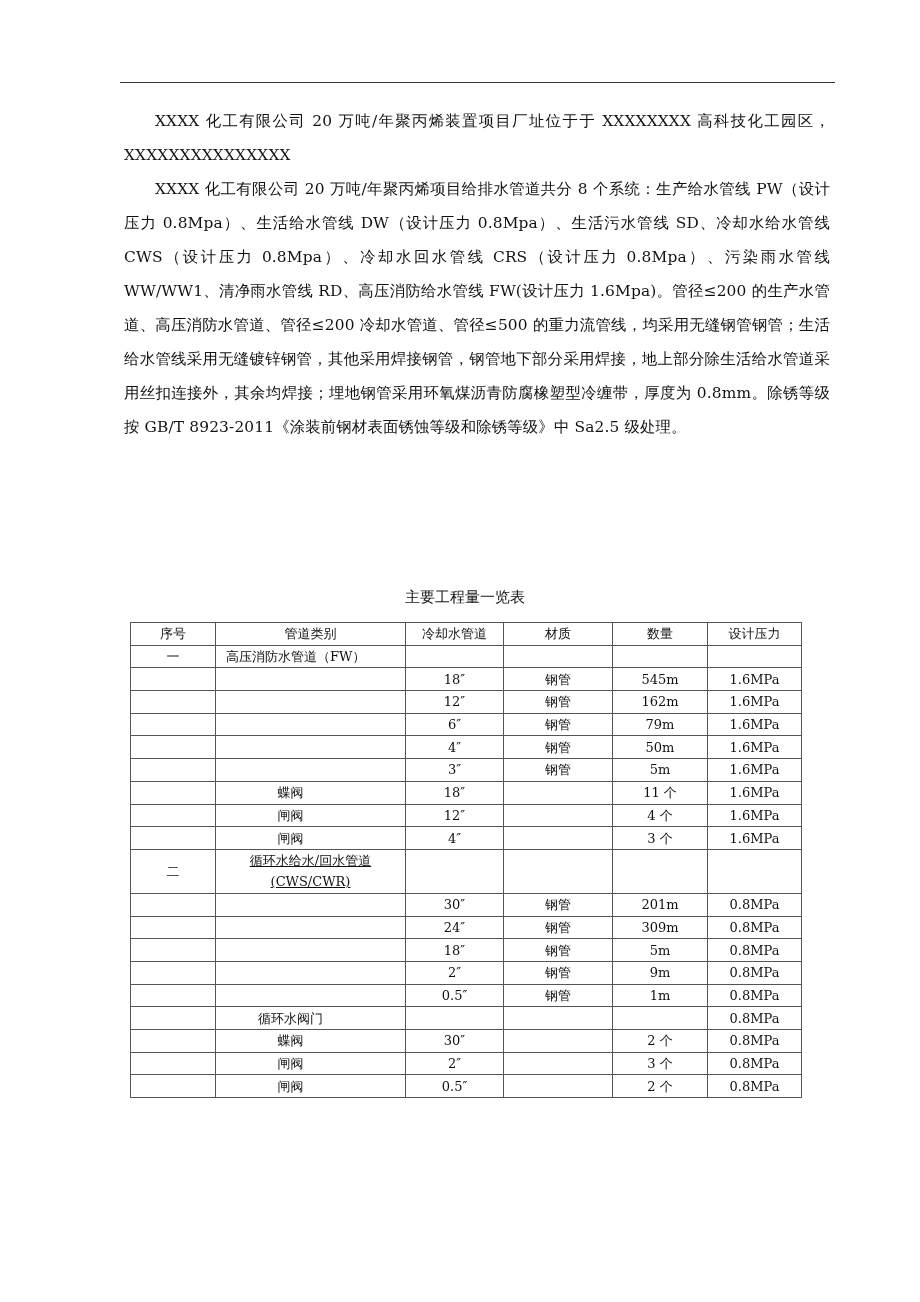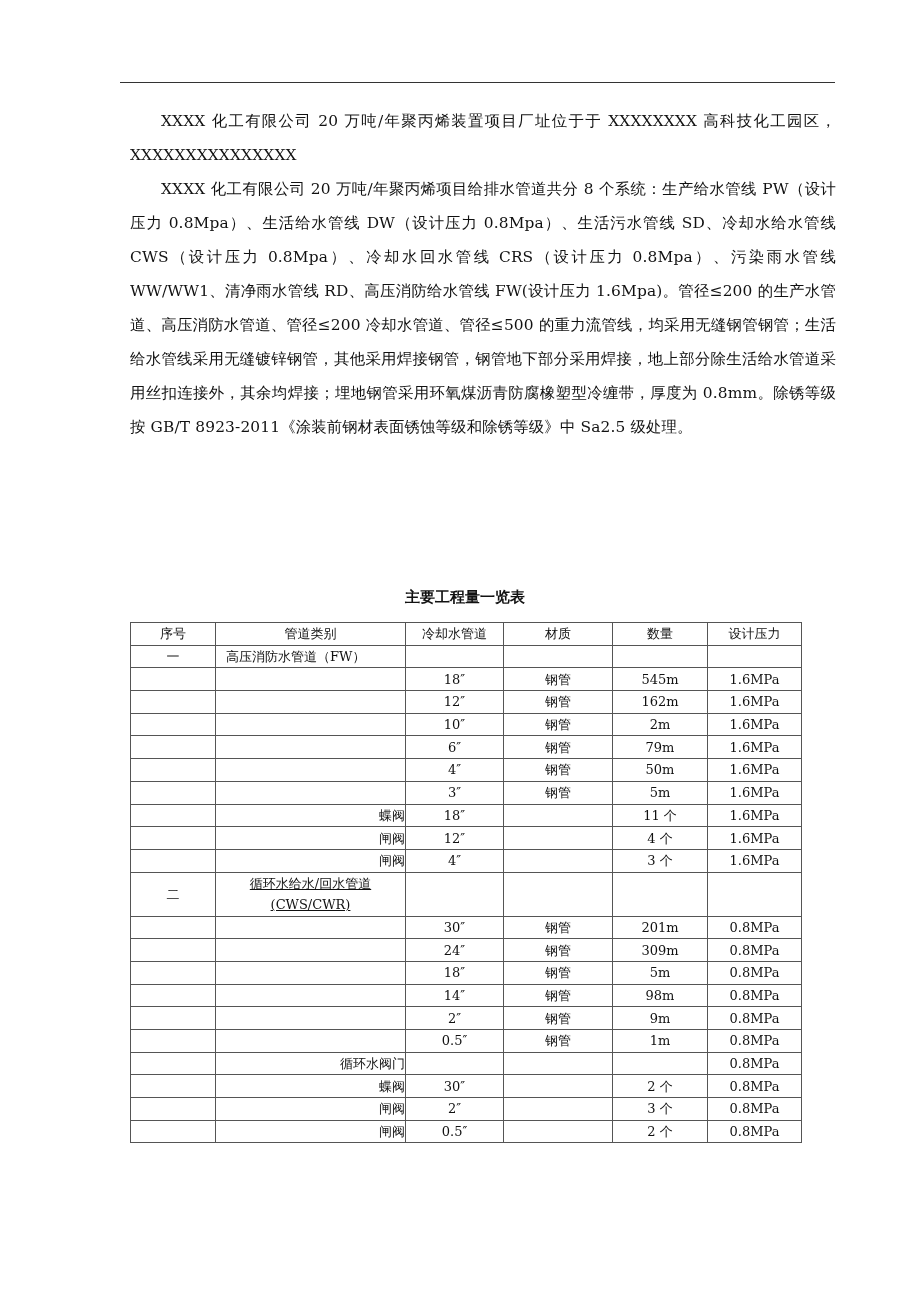--- a/index.html
+++ b/index.html
@@ -6,40 +6,40 @@
   body {
     width: 920px; height: 1302px; position: relative; overflow: hidden;
     font-family: "DejaVu Serif", "Liberation Serif", serif;
     color: #111;
   }
   .header-rule {
     position: absolute; left: 120px; top: 82px; width: 715px; height: 0;
     border-top: 1.5px solid #333;
   }
   .body-text {
-    position: absolute; left: 130px; top: 104px; width: 706px;
+    position: absolute; left: 124px; top: 104px; width: 706px;
     font-size: 15.4px; line-height: 34px; letter-spacing: 0.15px;
   }
   .body-text p { margin: 0; text-indent: 31px; text-align: justify; }
   .table-title {
     position: absolute; left: 130px; top: 588px; width: 670px;
-    text-align: center; font-weight: bold; font-size: 15px;
+    text-align: center; font-weight: normal; font-size: 15px;
     font-family: "DejaVu Sans", "Liberation Sans", sans-serif;
   }
   table.qty {
     position: absolute; left: 130px; top: 622px;
     border-collapse: collapse; table-layout: fixed;
     width: 671px; font-size: 13px;
   }
   table.qty td, table.qty th {
     border: 1px solid #555; padding: 0; height: 21.7px; line-height: 21px;
     text-align: center; font-weight: normal; white-space: nowrap; overflow: hidden;
   }
   table.qty td.cat { text-align: left; padding-left: 10px; }
-  table.qty td.valve { text-align: right; }
+  table.qty td.valve { text-align: center; padding-right: 40px; }
   table.qty tr.tall td { height: 43px; line-height: 21px; white-space: normal; }
   table.qty tr.tall td.cat2 { text-align: center; }
   .cat2 span { display: block; text-decoration: underline; }
 </style>
 </head>
 <body>
 
 <div class="header-rule"></div>
 
 <div class="body-text">
@@ -89,28 +89,20 @@
         <td></td>
         <td></td>
         <td>12″</td>
         <td>钢管</td>
         <td>162m</td>
         <td>1.6MPa</td>
       </tr>
       <tr>
         <td></td>
         <td></td>
-        <td>10″</td>
-        <td>钢管</td>
-        <td>2m</td>
-        <td>1.6MPa</td>
-      </tr>
-      <tr>
-        <td></td>
-        <td></td>
         <td>6″</td>
         <td>钢管</td>
         <td>79m</td>
         <td>1.6MPa</td>
       </tr>
       <tr>
         <td></td>
         <td></td>
         <td>4″</td>
         <td>钢管</td>
@@ -180,28 +172,20 @@
         <td></td>
         <td></td>
         <td>18″</td>
         <td>钢管</td>
         <td>5m</td>
         <td>0.8MPa</td>
       </tr>
       <tr>
         <td></td>
         <td></td>
-        <td>14″</td>
-        <td>钢管</td>
-        <td>98m</td>
-        <td>0.8MPa</td>
-      </tr>
-      <tr>
-        <td></td>
-        <td></td>
         <td>2″</td>
         <td>钢管</td>
         <td>9m</td>
         <td>0.8MPa</td>
       </tr>
       <tr>
         <td></td>
         <td></td>
         <td>0.5″</td>
         <td>钢管</td>

